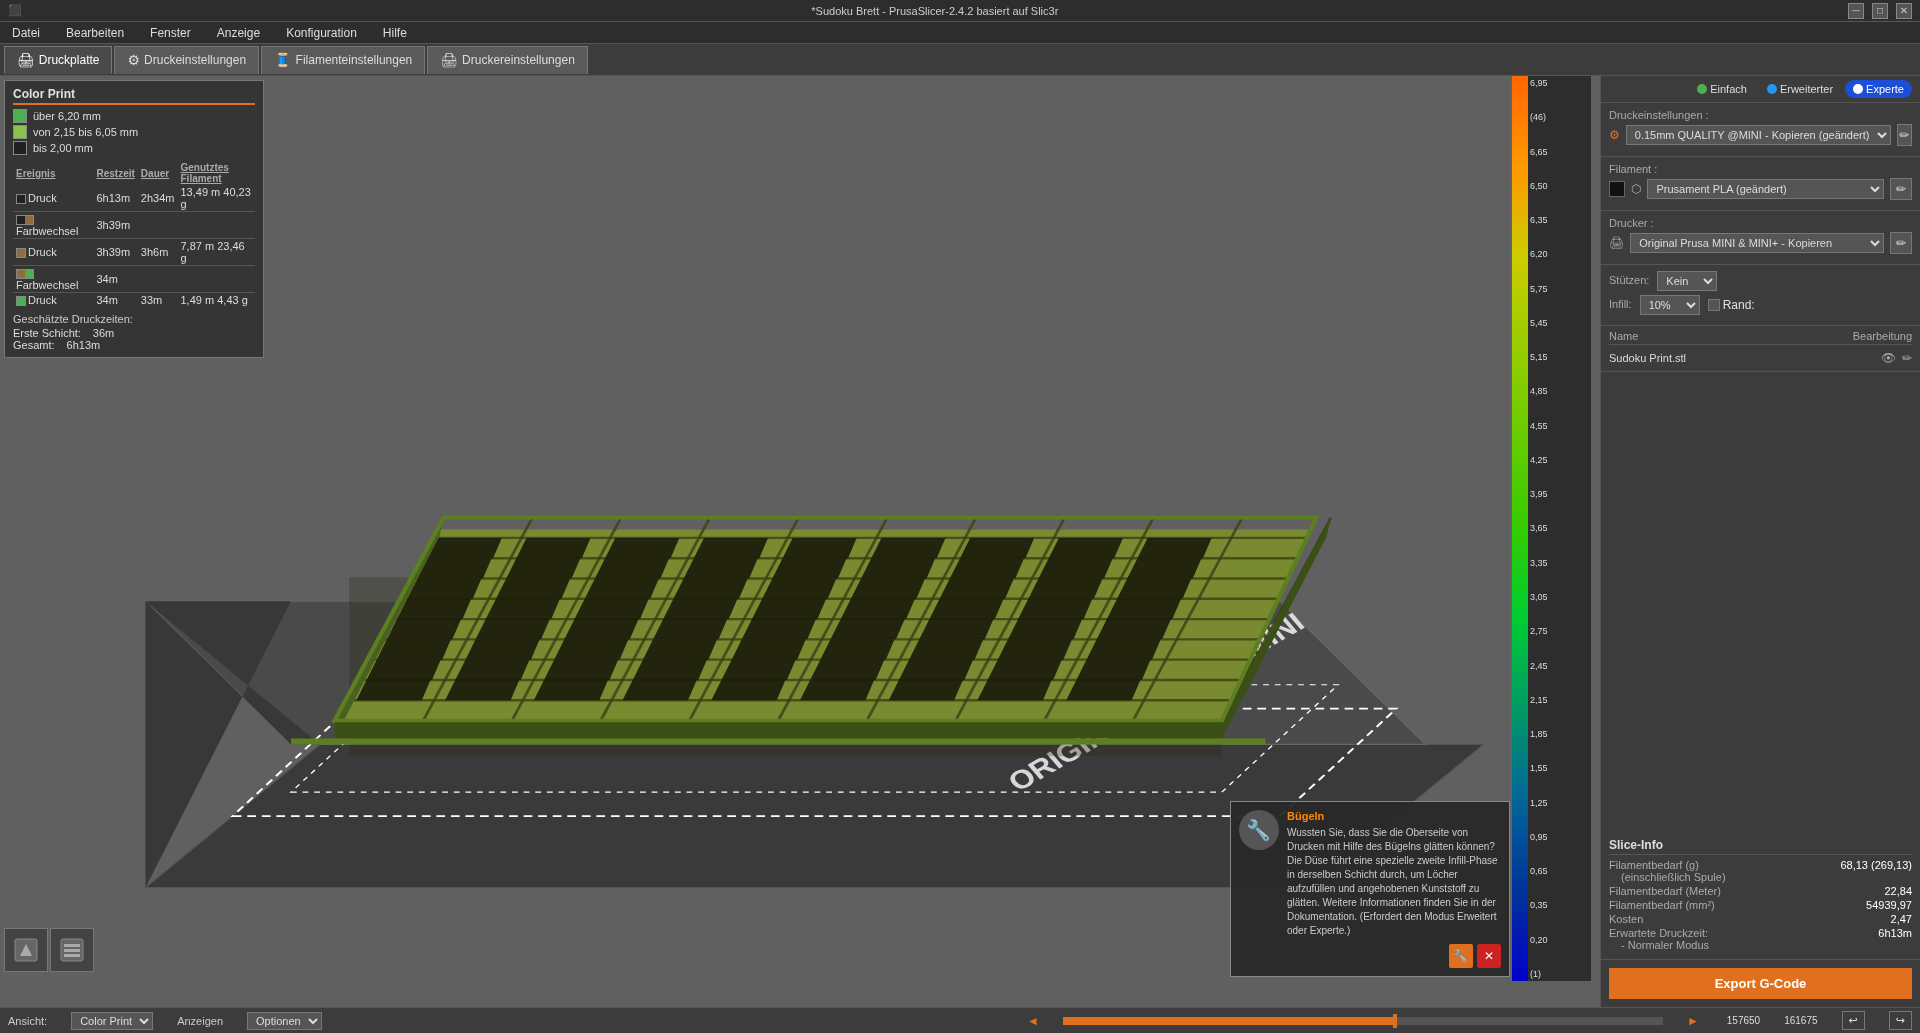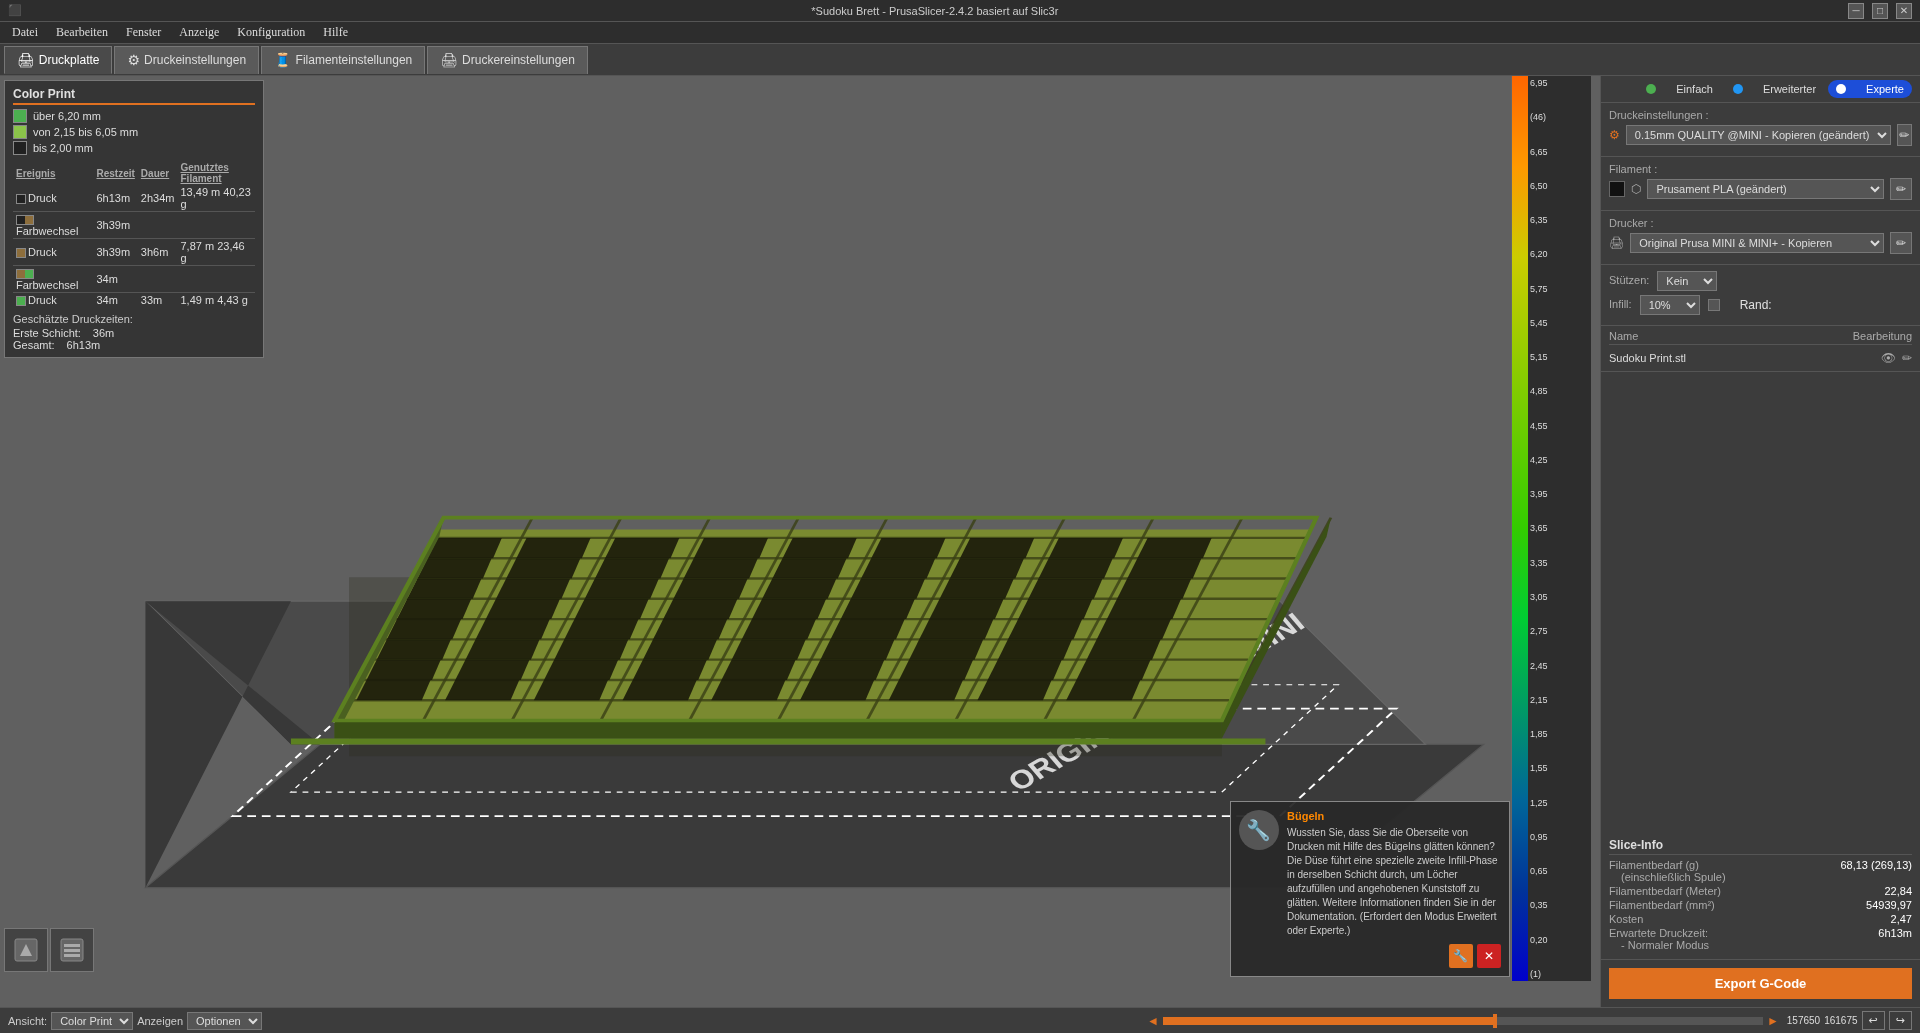--- a/index.html
+++ b/index.html
@@ -35,23 +35,22 @@
       font-size: 10px; color: #ccc;
     }
 
     
     #menubar {
       height: 22px;
       background: #2d2d2d;
       display: flex;
       align-items: center;
       padding: 0 4px;
-      gap: 2px;
+      gap: 10px;
       border-bottom: 1px solid #555;
-      font-family: Liberation Serif, serif;
     }
     .menu-item {
       padding: 2px 8px;
       cursor: pointer;
       color: #ddd;
       font-size: 12px;
     }
 
     
     #toolbar {
@@ -293,21 +292,21 @@
       display: flex;
       align-items: center;
       padding: 4px 8px;
       gap: 4px;
       background: #3c3c3c;
       border-bottom: 1px solid #555;
     }
     .mode-btn {
       display: flex;
       align-items: center;
-      gap: 20px;
+      gap: 3px;
       padding: 3px 8px;
       border: none;
       cursor: pointer;
       font-size: 11px;
     }
     .mode-dot { width: 10px; height: 10px; border-radius: 50%; }
     .mode-einfach { background: transparent; color: #ddd; }
     .mode-erweitert { background: transparent; color: #ddd; }
     .mode-experte { background: #1d4ed8; color: #fff; border-radius: 9px; }
 
@@ -339,21 +338,21 @@
     
     .supports-row {
       display: flex;
       align-items: center;
       gap: 8px;
       margin-bottom: 4px;
     }
     .checkbox-wrapper {
       display: flex;
       align-items: center;
-      gap: 20px;
+      gap: 3px;
     }
     .cb { width: 12px; height: 12px; border: 1px solid #777; background: #555; }
 
     
     #slice-info {
       padding: 6px 8px;
       border-bottom: 1px solid #555;
     }
     .si-title { font-size: 12px; font-weight: bold; color: #ddd; margin-bottom: 4px; border-bottom: 1px solid #555; padding-bottom: 2px; }
     .si-row { display: flex; justify-content: space-between; font-size: 11px; color: #ddd; margin-bottom: 2px; }
@@ -844,21 +843,21 @@
         </div>
         <div class="si-val">6h13m</div>
       </div>
     </div>
 
     <button id="export-btn">Export G-Code</button>
 
   </div>
 </div>
 
-<div id="viewport-bottom" style="position:relative; height:26px; background:#3c3c3c; display:flex; align-items:center; padding:0 8px; gap:4px; border-top:1px solid #555;">
+<div id="viewport-bottom" style="position:relative; height:26px; background:#3c3c3c; display:flex; align-items:center; padding:0 8px; gap:24px; border-top:1px solid #555;">
   <span class="vb-label">Ansicht:</span>
   <select class="vb-select">
     <option>Color Print</option>
   </select>
   <span class="vb-label">Anzeigen</span>
   <select class="vb-select">
     <option>Optionen</option>
   </select>
 
   <span style="color:#e07020; cursor:pointer; margin-left:auto;">◄</span>

